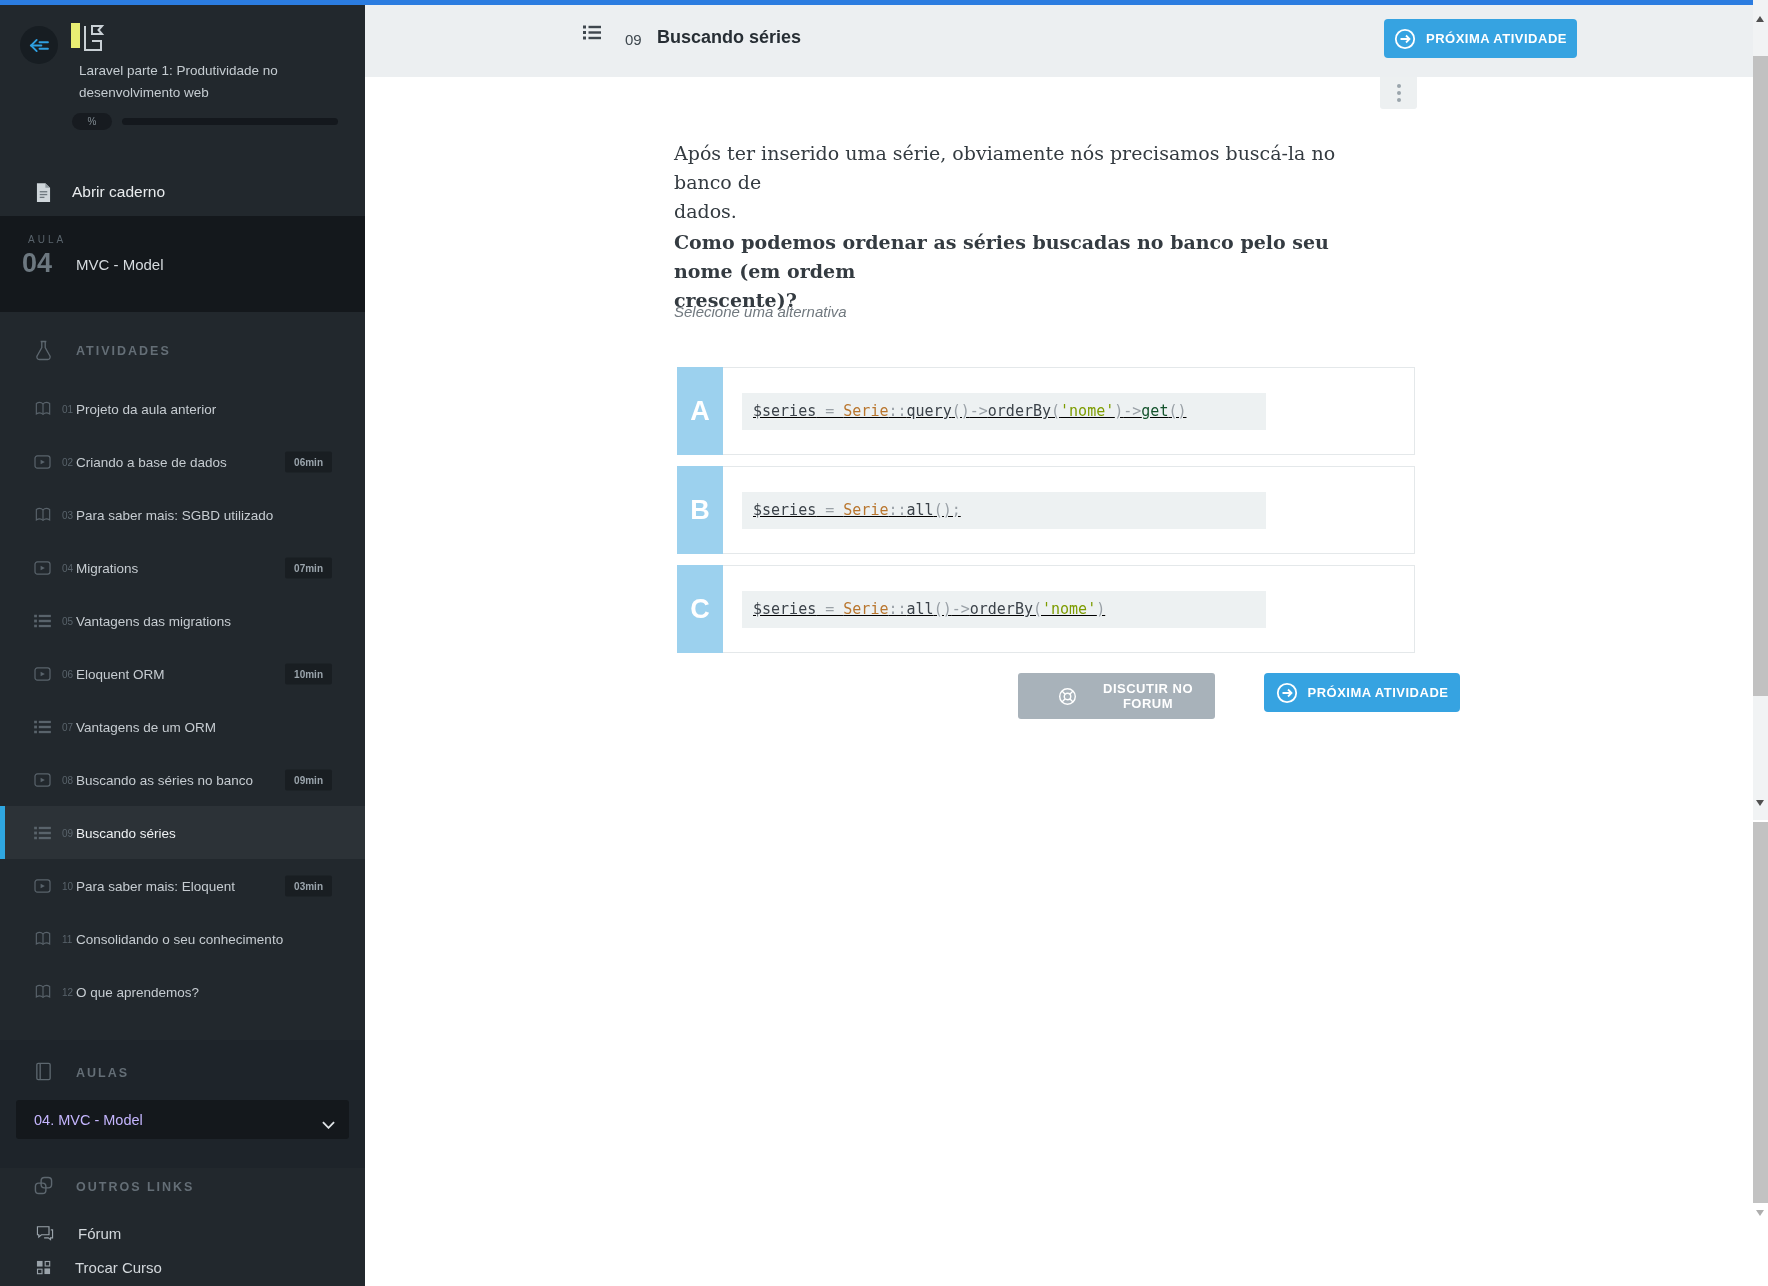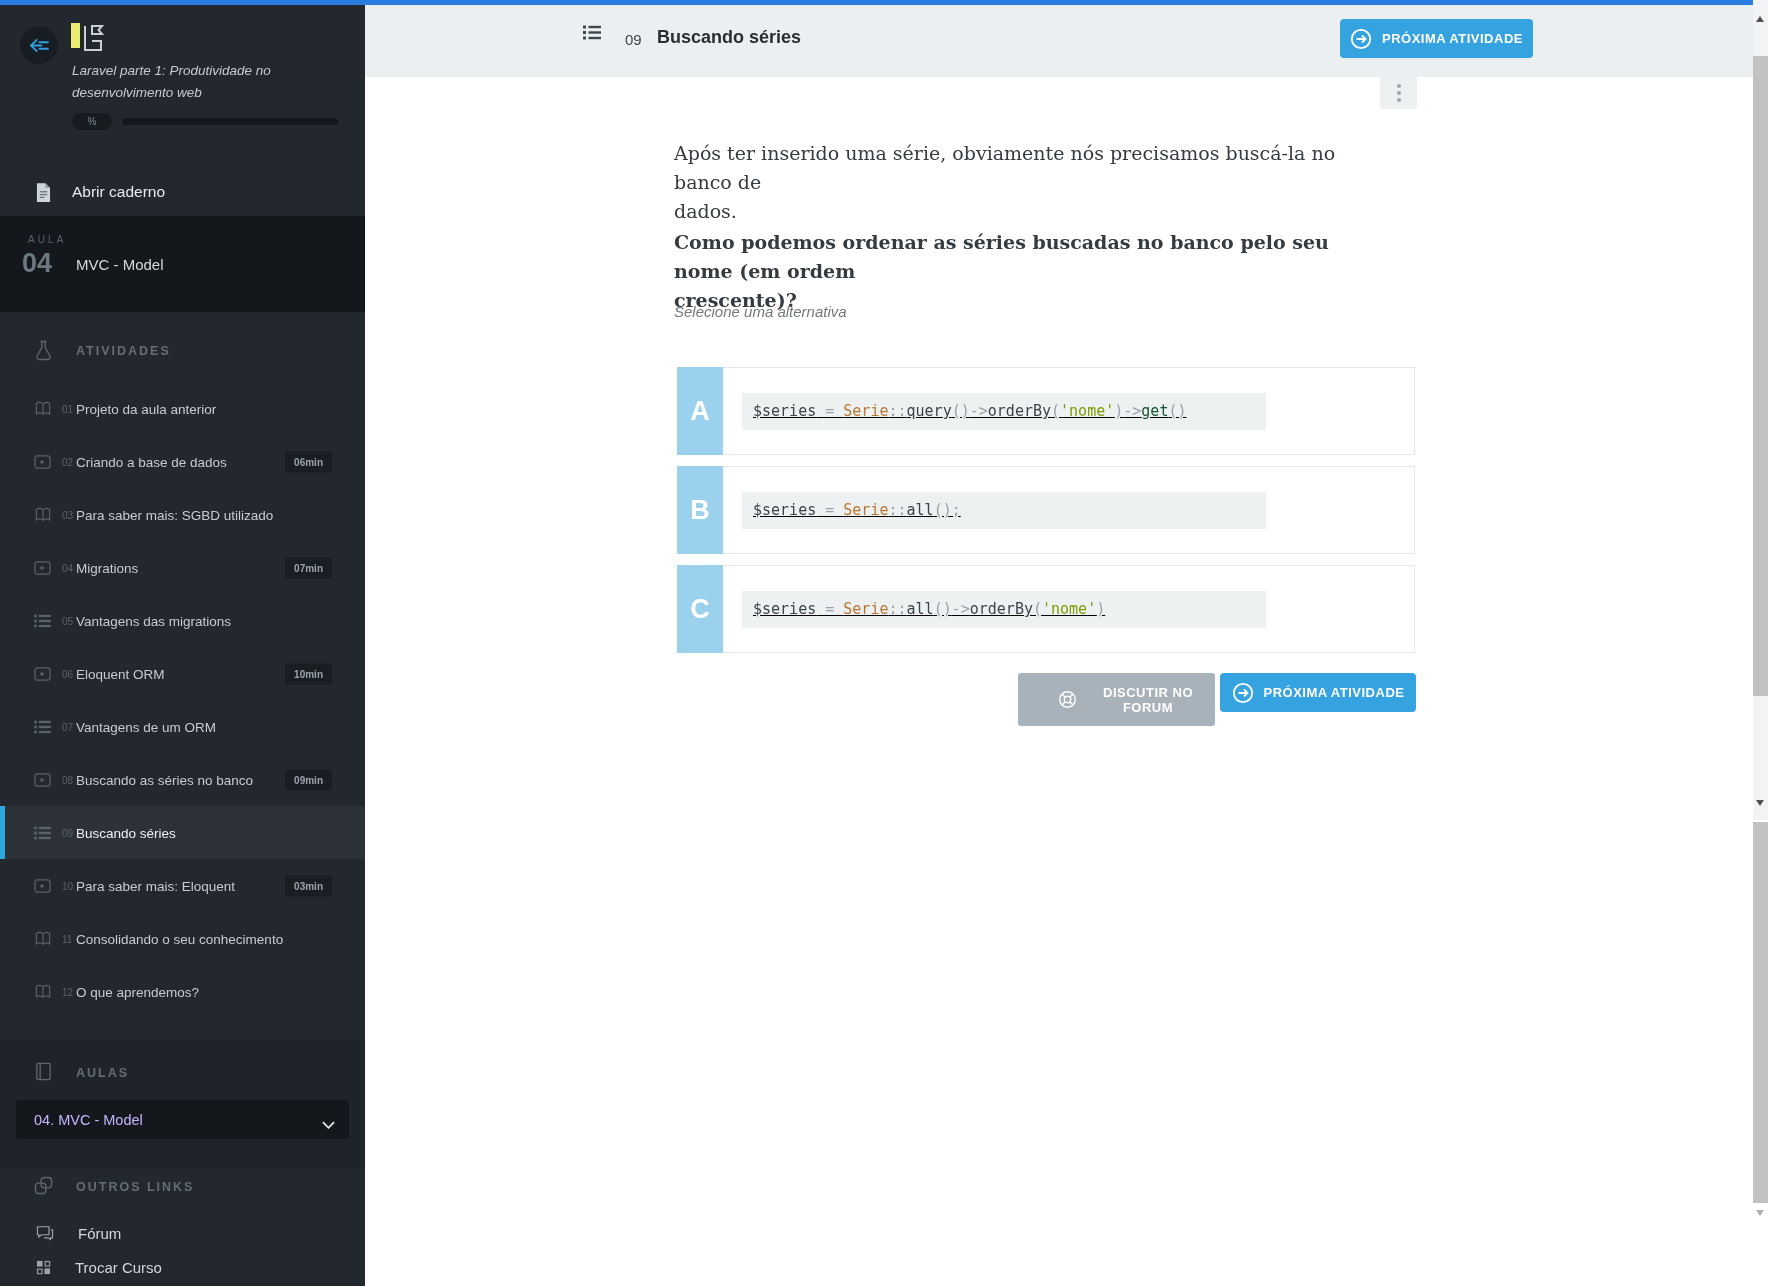--- a/index.html
+++ b/index.html
@@ -7,21 +7,21 @@
   body{font-family:"Liberation Sans","DejaVu Sans",sans-serif;}
   .screen{position:relative;width:1768px;height:1286px;overflow:hidden;background:#fff;}
 
   
   .topbar{position:absolute;left:0;top:0;width:1753px;height:5px;background:#2b7ce0;z-index:30;}
 
   
   .sidebar{position:absolute;left:0;top:0;width:365px;height:1286px;background:#22282d;z-index:5;color:#c9cfd4;}
   .back-btn{position:absolute;left:20px;top:26px;width:38px;height:38px;border-radius:50%;background:#171d22;border:none;display:flex;align-items:center;justify-content:center;cursor:pointer;padding:0;}
   .logo{position:absolute;left:70px;top:20px;}
-  .course-title{position:absolute;left:72px;top:60px;width:245px;font-size:13.5px;line-height:1.6;color:#c5ccd1;font-style:italic;}
+  .course-title{position:absolute;left:79px;top:60px;width:245px;font-size:13.5px;line-height:1.6;color:#c5ccd1;}
   .pct-pill{position:absolute;left:72px;top:113px;width:40px;height:17px;border-radius:9px;background:#171b20;color:#828c93;font-size:10px;display:flex;align-items:center;justify-content:center;}
   .progress-track{position:absolute;left:122px;top:118px;width:216px;height:7px;border-radius:4px;background:#14181d;}
   .open-notebook{position:absolute;left:0;top:168px;width:100%;height:48px;display:flex;align-items:center;padding-left:36px;cursor:pointer;background:none;border:none;color:#e8ebed;font-size:15.5px;}
   .open-notebook .nb-icon{margin-right:21px;display:flex;}
 
   .aula-block{position:absolute;left:0;top:216px;width:100%;height:96px;background:#14181c;}
   .aula-kicker{position:absolute;left:28px;top:18px;font-size:10px;letter-spacing:3px;color:#59636b;}
   .aula-num{position:absolute;left:22px;top:32px;font-size:27px;font-weight:bold;color:#6d7880;}
   .aula-title{position:absolute;left:76px;top:40px;font-size:15px;color:#d6dbdf;}
 
@@ -48,21 +48,21 @@
 
   .side-link{position:absolute;left:0;width:100%;height:34px;display:flex;align-items:center;padding-left:36px;cursor:pointer;background:none;border:none;color:#d3d8dc;font-size:15px;}
   .side-link .sl-icon{margin-right:24px;color:#9aa3aa;display:flex;}
 
   
   .main{position:absolute;left:365px;top:5px;width:1388px;height:1281px;background:#fff;}
   .main-header{position:absolute;left:0;top:0;width:100%;height:72px;background:#eceff1;}
   .hdr-list-icon{position:absolute;left:218px;top:20px;color:#3f474e;}
   .hdr-num{position:absolute;left:260px;top:26px;font-size:15px;color:#3e474e;}
   .hdr-title{position:absolute;left:292px;top:22px;font-size:18px;font-weight:bold;color:#272e34;}
-  .btn-blue{background:#36a3e1;border:none;border-radius:4px;color:#fff;font-weight:bold;font-size:13px;letter-spacing:0.5px;display:flex;align-items:center;justify-content:center;gap:10px;cursor:pointer;font-family:inherit;}
+  .btn-blue{background:#36a3e1;border:none;border-radius:4px;color:#fff;font-weight:bold;font-size:13px;letter-spacing:0.5px;display:flex;align-items:center;justify-content:center;gap:10px;cursor:pointer;font-family:inherit;margin-left:44px;}
   .hdr-next{position:absolute;left:975px;top:14px;width:193px;height:39px;}
   .kebab{position:absolute;left:1015px;top:72px;width:37px;height:32px;background:#edf0f1;border:none;border-radius:0 0 3px 3px;cursor:pointer;display:flex;flex-direction:column;align-items:center;justify-content:center;gap:3px;}
   .kebab i{width:4px;height:4px;border-radius:50%;background:#9aa5ac;}
 
   .content{position:absolute;left:0;top:72px;right:0;bottom:0;}
   .qpara{position:absolute;left:309px;width:720px;font-family:"DejaVu Serif","Liberation Serif",serif;font-size:19px;line-height:29px;color:#343b41;white-space:pre-line;}
   .qp1{top:43px;}
   .qp2{top:132px;font-weight:bold;}
   .instruction{position:absolute;left:309px;top:226px;font-style:italic;font-size:15px;color:#71797f;}
 
@@ -72,21 +72,21 @@
   .opt-body{flex:1;background:#fff;border:1px solid #e4e8ea;border-left:none;display:flex;align-items:center;text-decoration:underline;}
   .opt-code{margin-left:19px;width:524px;height:37px;background:#edf1f2;display:flex;align-items:center;padding-left:11px;font-family:"DejaVu Sans Mono","Liberation Mono",monospace;font-size:15px;white-space:pre;}
   .tok-plain{color:#3c434a;}
   .tok-op{color:#9aa1a7;}
   .tok-class{color:#b9762e;}
   .tok-string{color:#7d9c00;}
   .tok-func{color:#14532d;}
 
   .footer-actions{position:absolute;left:653px;top:596px;display:flex;gap:5px;}
   .btn-gray{background:#a8b2ba;border:none;border-radius:3px;color:#fff;font-weight:bold;font-size:13px;letter-spacing:0.5px;display:flex;align-items:center;justify-content:center;gap:10px;cursor:pointer;font-family:inherit;}
-  .ft-forum{width:197px;height:53px;padding-left:40px;}
+  .ft-forum{width:197px;height:46px;padding-left:40px;}
   .ft-next{width:196px;height:39px;}
 
   
   .scrollcol{position:absolute;left:1753px;top:0;width:15px;height:1286px;z-index:40;}
   .sc-top{position:absolute;left:0;top:0;width:15px;height:820px;background:#f1f3f4;}
   .sc-arrow{position:absolute;left:3px;width:0;height:0;border-left:4.5px solid transparent;border-right:4.5px solid transparent;cursor:pointer;}
   .sc-up{top:16px;border-bottom:6px solid #505050;}
   .sc-down1{top:800px;border-top:6px solid #505050;}
   .sc-thumb1{position:absolute;left:0;top:56px;width:15px;height:640px;background:#c1c1c1;cursor:pointer;}
   .sc-bottom{position:absolute;left:0;top:820px;width:15px;height:466px;background:#fff;}

